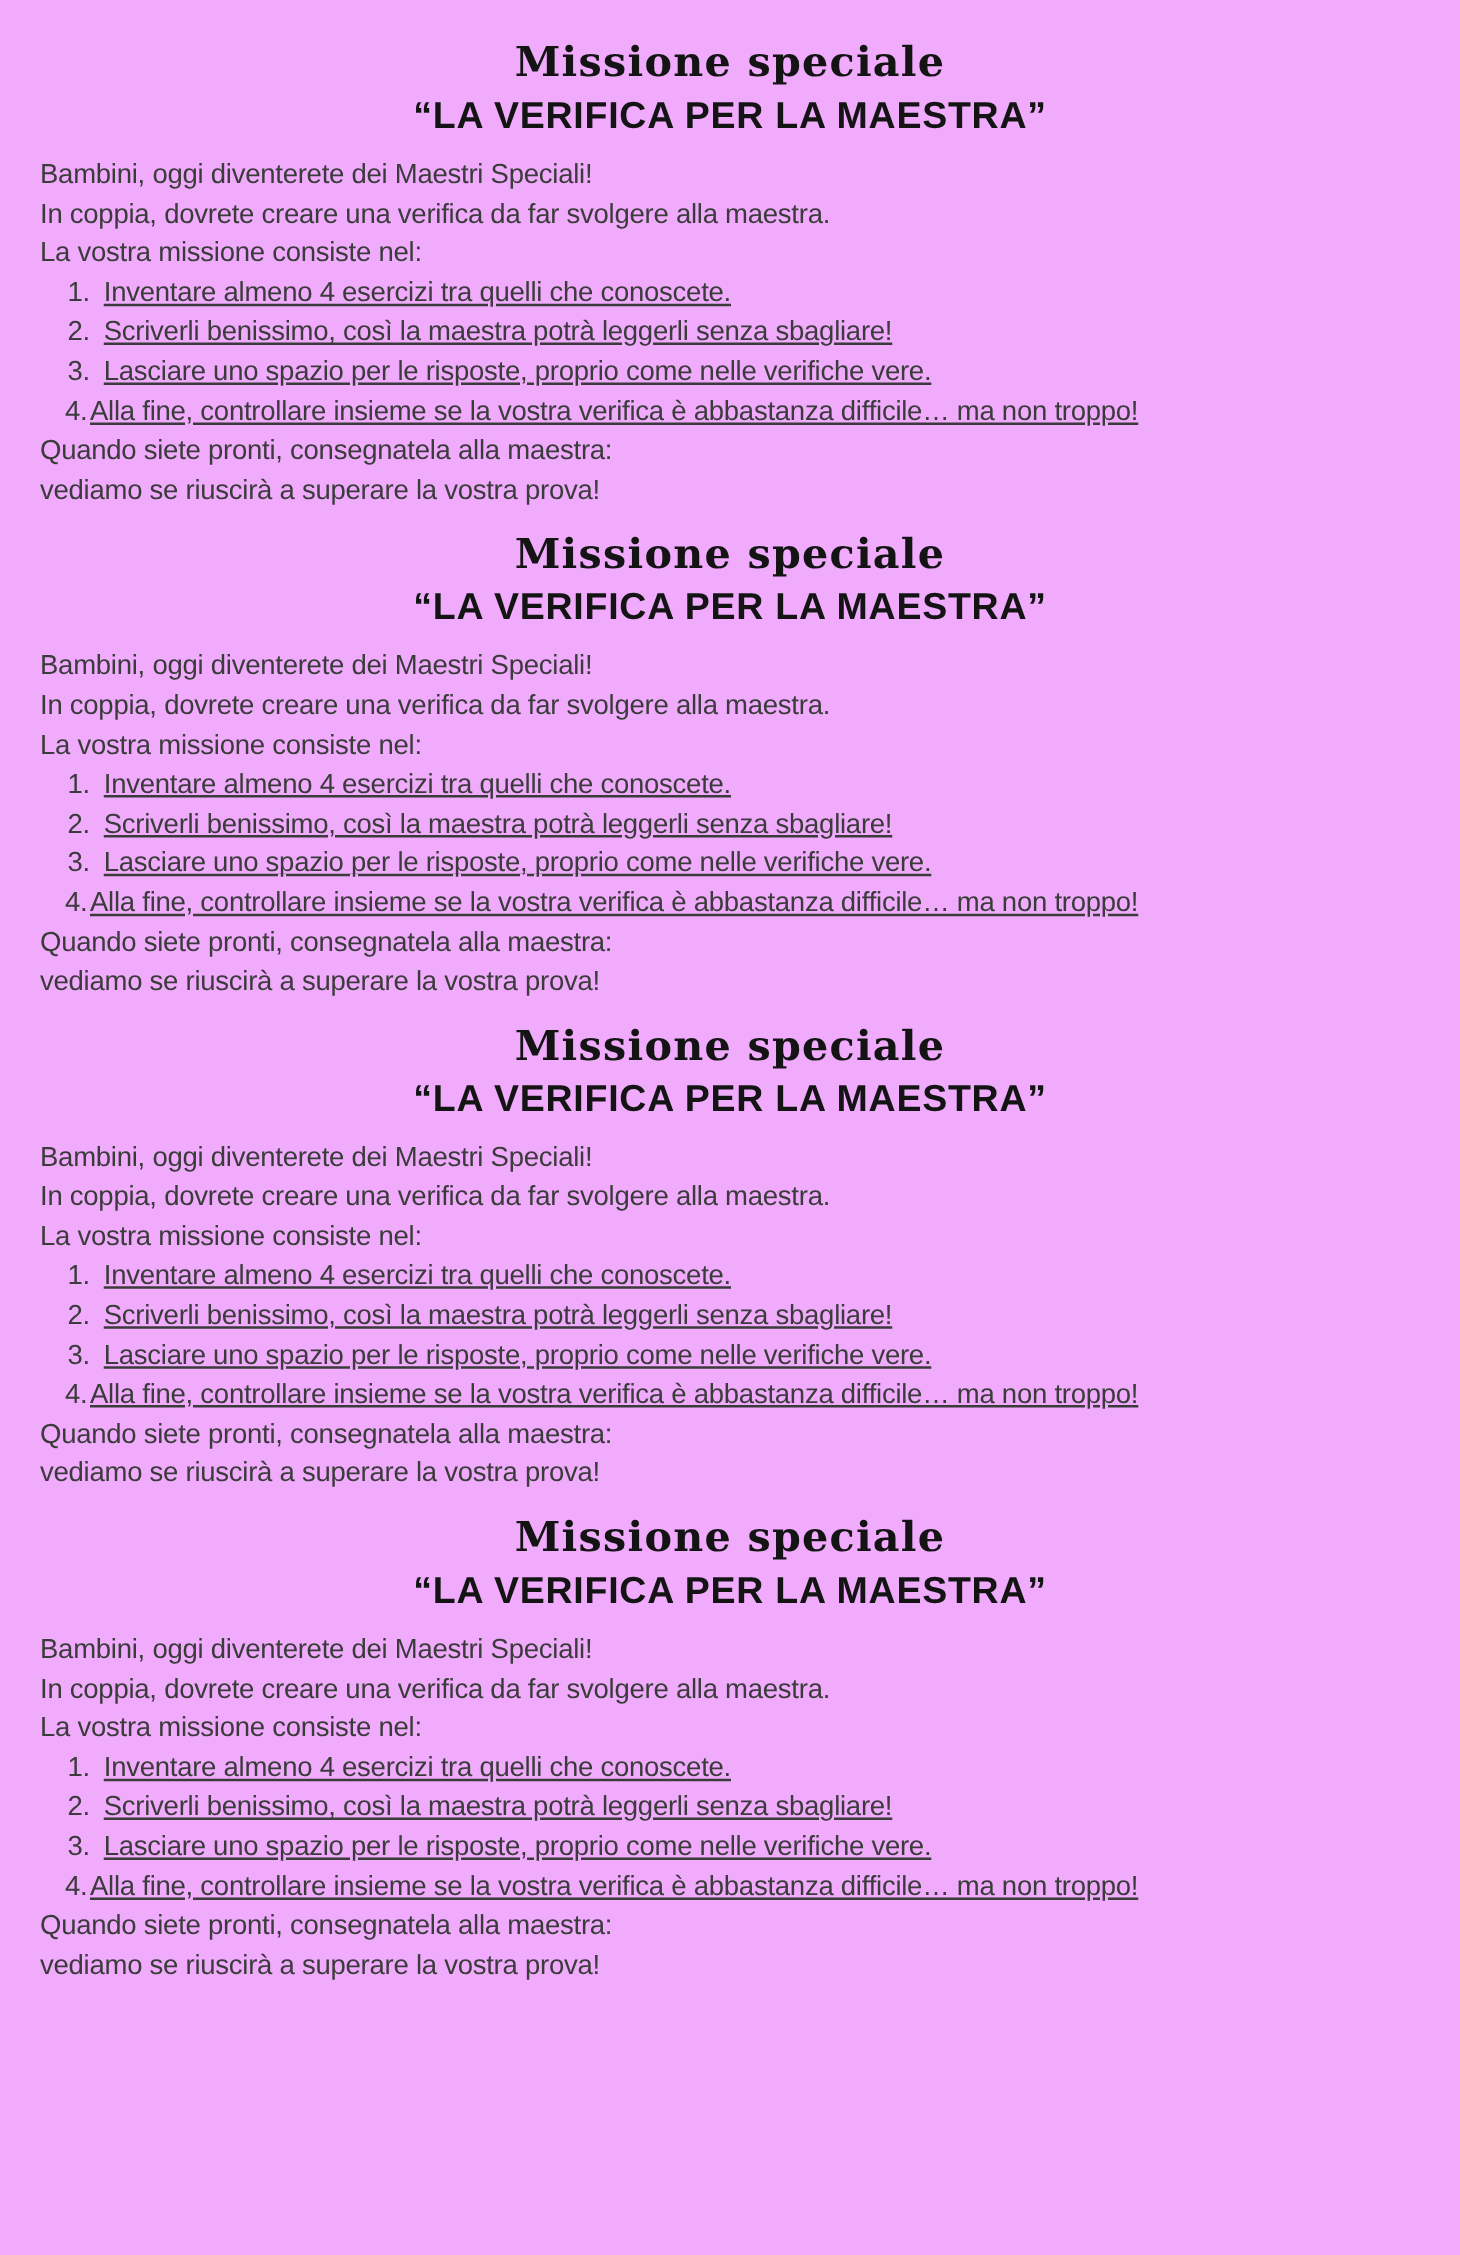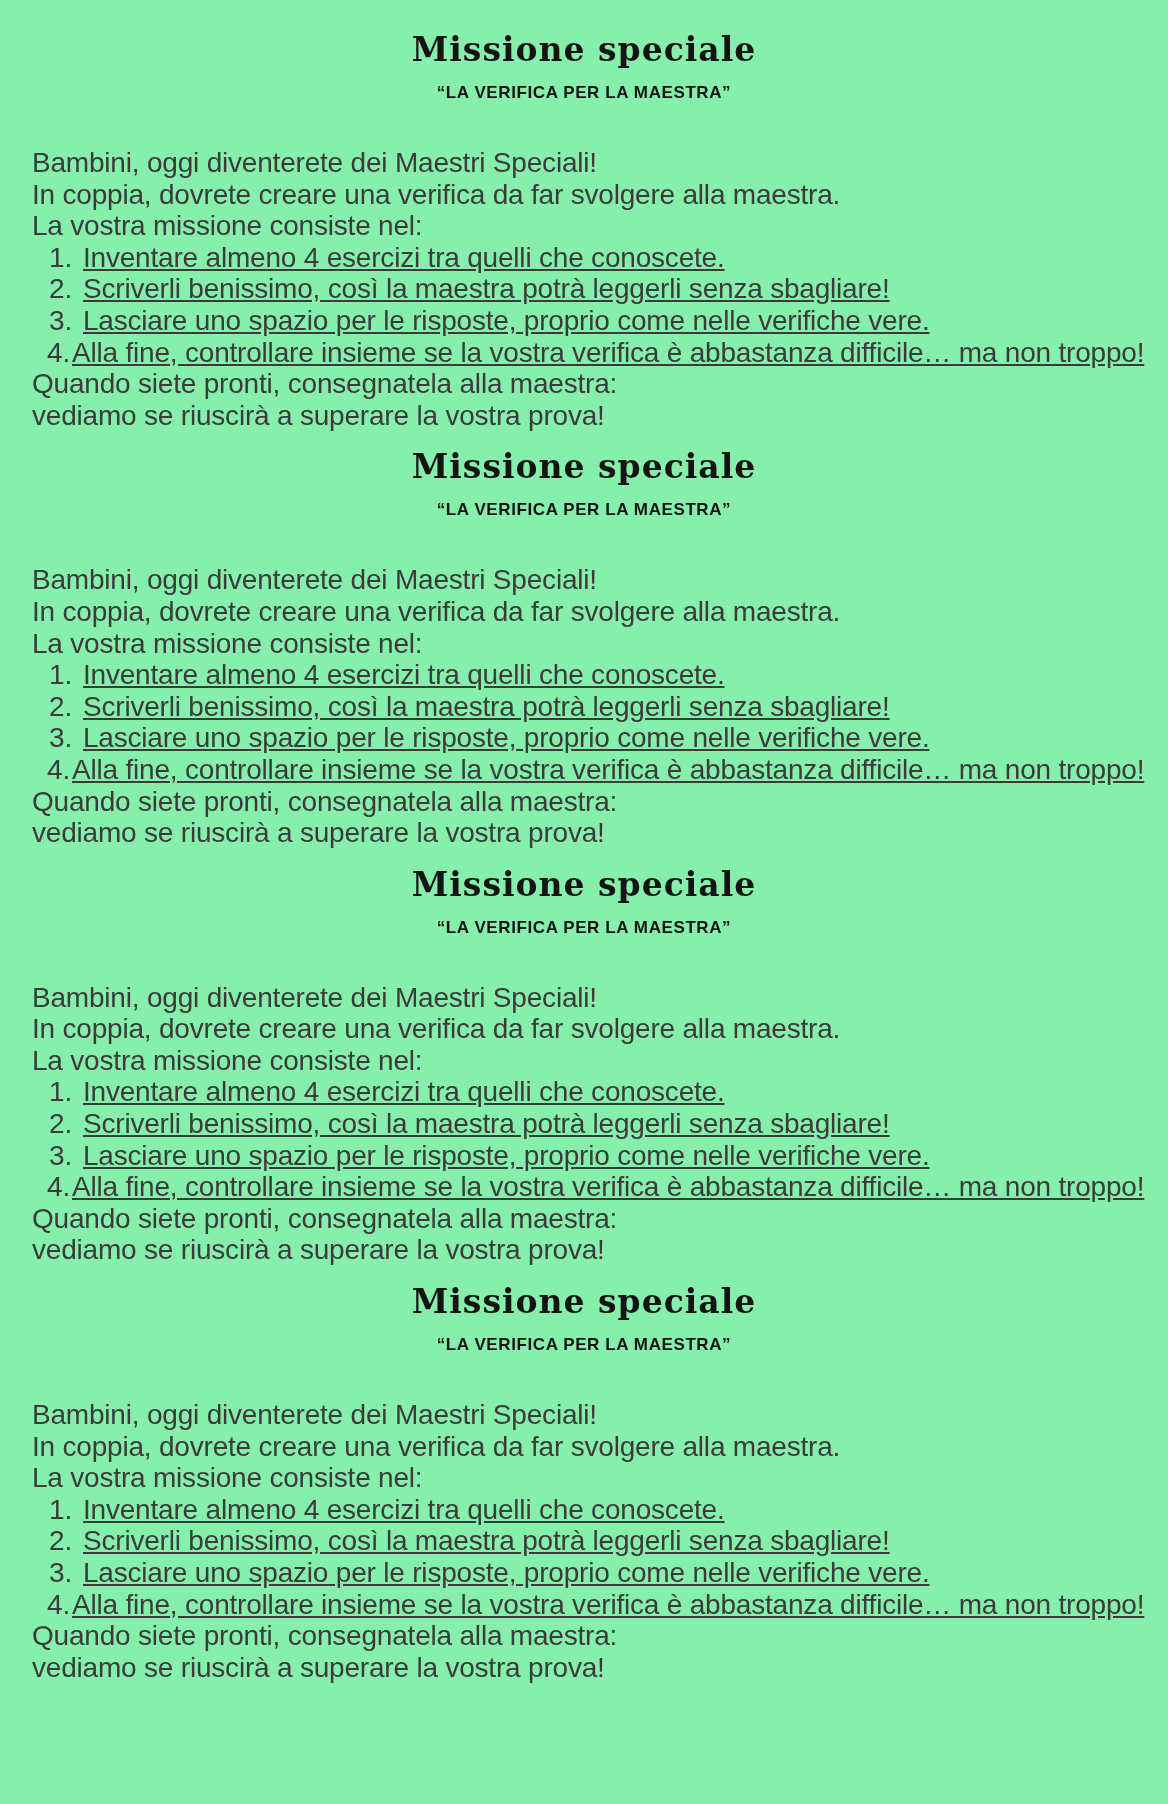--- a/index.html
+++ b/index.html
@@ -1,50 +1,50 @@
 <!DOCTYPE html>
 <html><head>
 <meta charset="utf-8">
 <style>
   html, body { margin: 0; padding: 0; }
   body { background: #ffffff; }
   .page {
     width: 1168px;
     height: 1804px;
-    background: #86efac;
+    background: #f0abfc;
     box-sizing: border-box;
     padding-top: 30px;
     overflow: hidden;
     font-family: "Liberation Sans", sans-serif;
   }
   .section { margin-bottom: 16px; }
   .title {
     text-align: center;
     font-family: "DejaVu Serif", serif;
     font-weight: 700;
     font-size: 33px;
     line-height: 40px;
     letter-spacing: 1px;
     color: #141414;
   }
   .subtitle {
     text-align: center;
     font-family: "Liberation Sans", sans-serif;
     font-weight: 700;
-    font-size: 17px;
+    font-size: 30px;
     line-height: 27px;
     letter-spacing: 0.6px;
     color: #141414;
     margin-top: 9px;
   }
   .body-block {
-    margin-top: 41px;
+    margin-top: 17px;
     padding: 0 36px 0 32px;
     color: #3b3b3b;
-    font-size: 28px;
+    font-size: 22px;
     line-height: 31.6px;
     letter-spacing: -0.2px;
   }
   .text-line { white-space: nowrap; }
   .list-item { display: flex; padding-left: 14px; white-space: nowrap; }
   .list-item .item-number {
     flex: 0 0 auto;
     min-width: 26px;
     text-align: right;
     margin-right: 11px;

